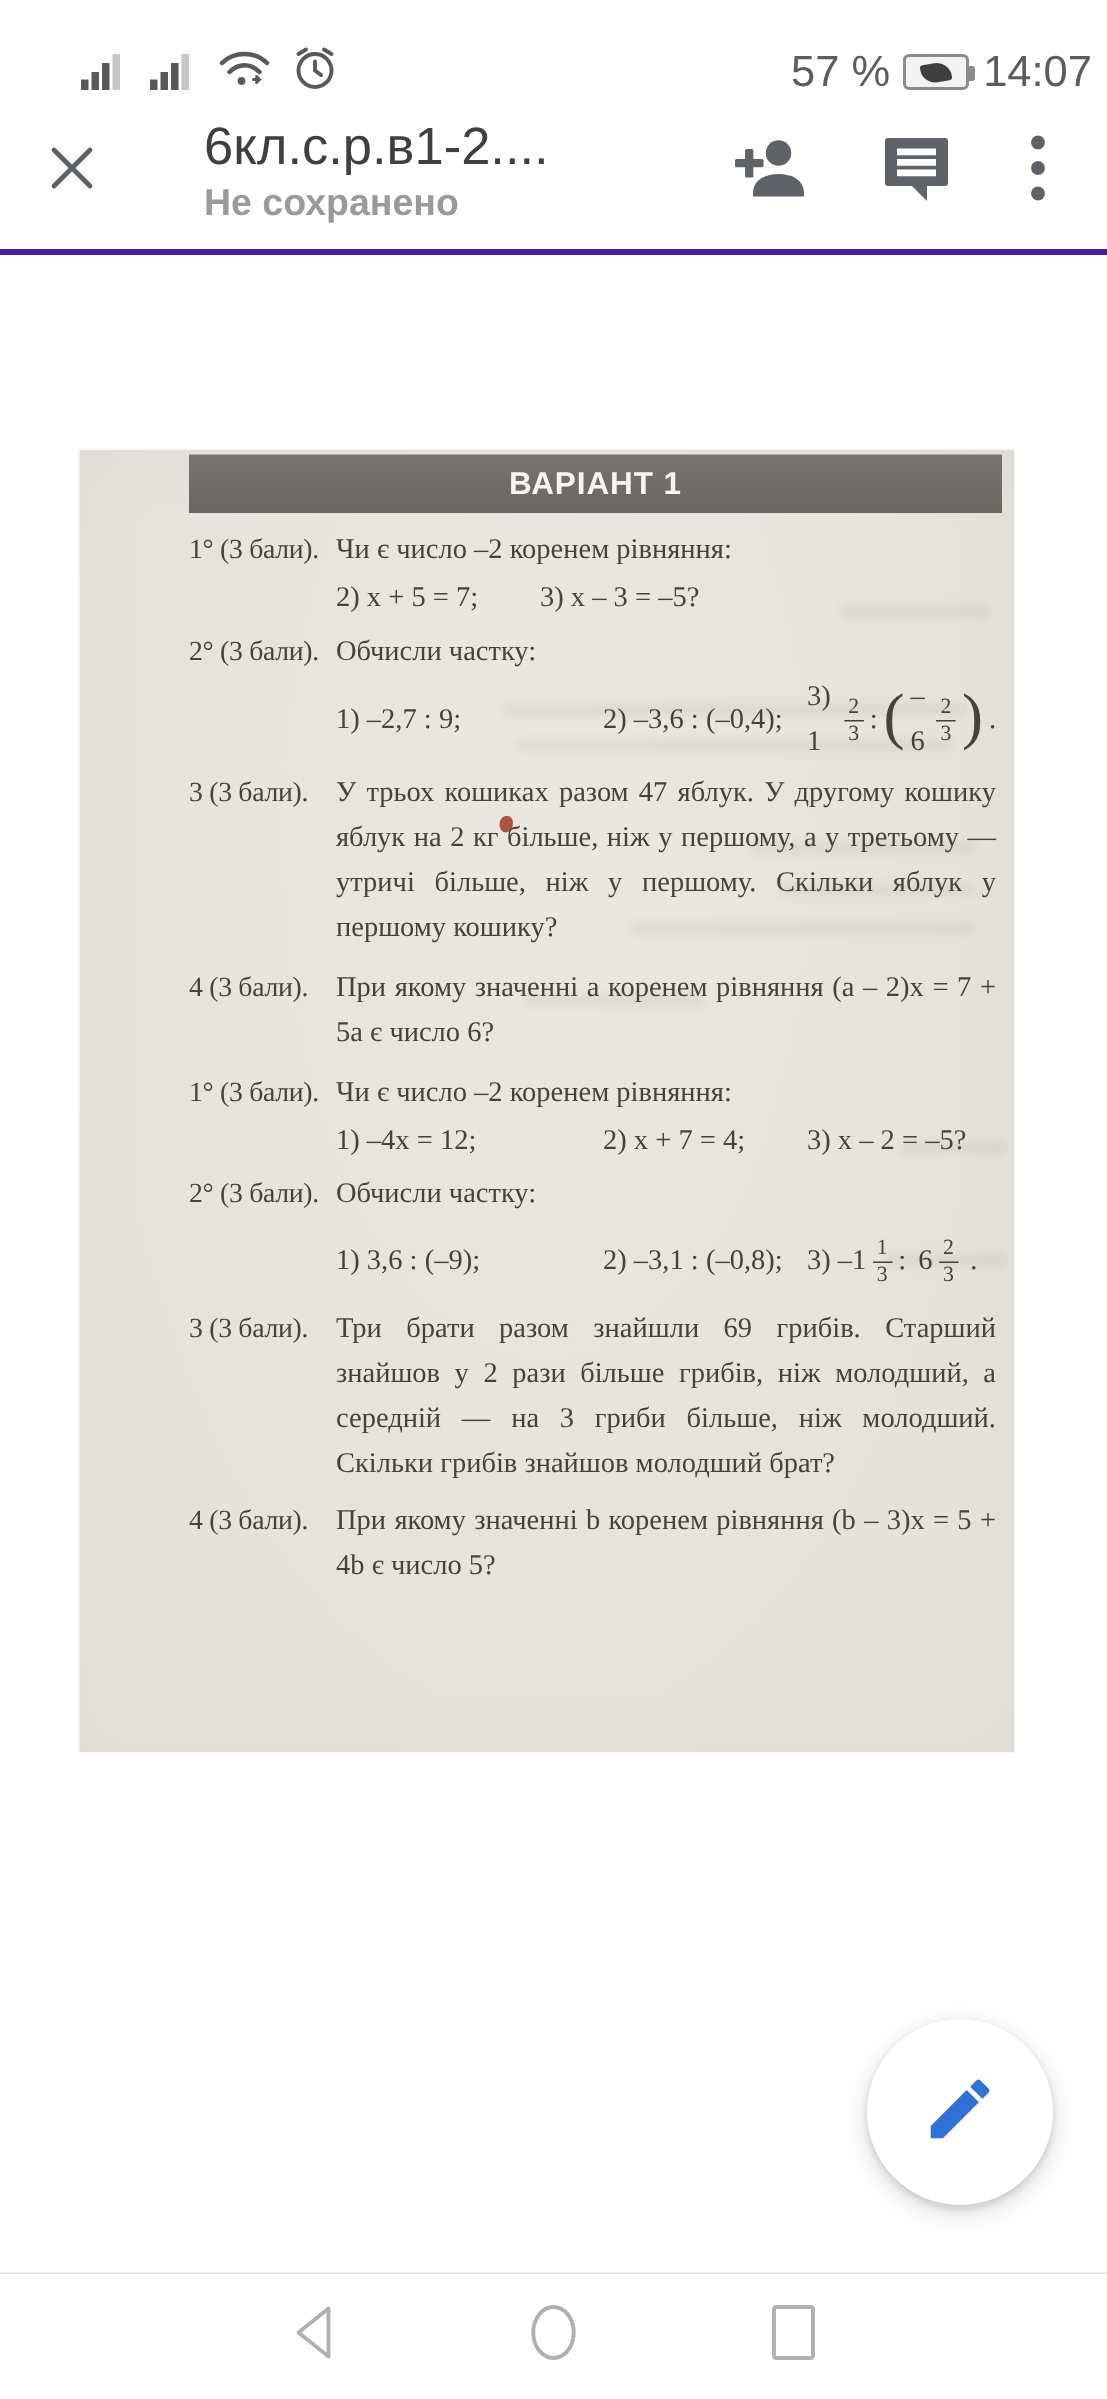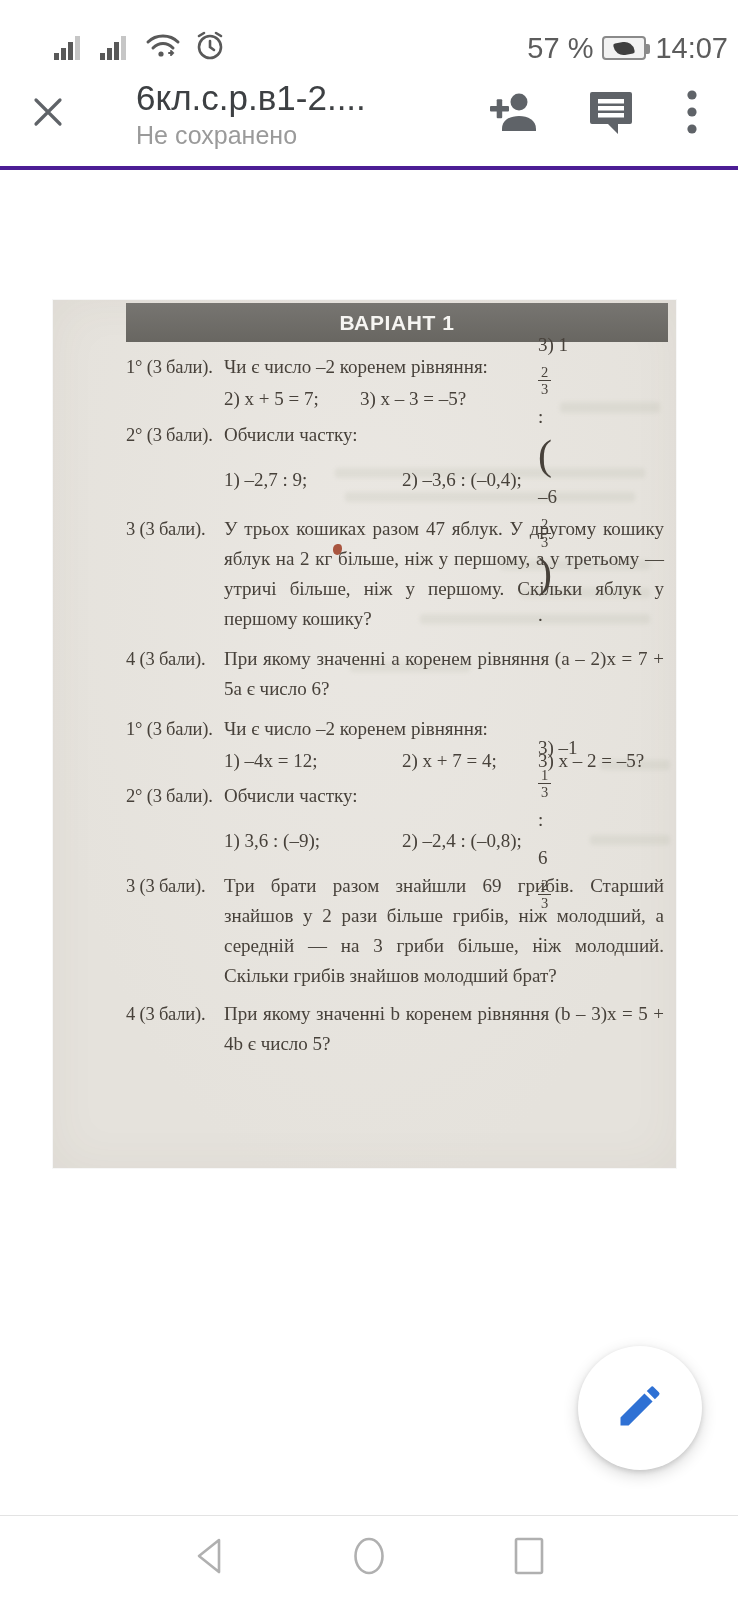--- a/index.html
+++ b/index.html
@@ -27,21 +27,21 @@
     transform:rotate(-10deg); }
 
   
   .app-header {
     position:absolute; top:62px; left:0; width:100%; height:108px; background:#fff;
     border-bottom:4px solid #4c1d95; display:flex; align-items:center; padding:0 26px;
   }
   .close-btn { width:44px; height:44px; display:flex; align-items:center; justify-content:center; cursor:pointer; }
   .title-block { margin-left:66px; display:flex; flex-direction:column; min-width:0; }
   .doc-title { font-size:35px; color:#3d4043; line-height:40px; white-space:nowrap; }
-  .doc-subtitle { font-size:25px; color:#9a9a9a; line-height:30px; margin-top:2px; }
+  .doc-subtitle { font-size:25px; color:#9a9a9a; line-height:30px; margin-top:2px;font-weight:bold; }
   .hdr-actions { margin-left:auto; display:flex; align-items:center; gap:52px; padding-right:14px; }
   .hdr-btn { display:flex; align-items:center; justify-content:center; cursor:pointer; }
 
   
   .scan {
     position:absolute; left:53px; top:300px; width:623px; height:868px;
     background: radial-gradient(ellipse at 50% 30%, #eae7e2, #e5e2dc 75%);
     box-shadow: inset 0 0 50px rgba(90,80,60,.05), 0 0 0 1px rgba(0,0,0,.03);
     font-family:"Liberation Serif", serif; color:#47413a; font-size:19px;
   }
@@ -52,21 +52,21 @@
   }
   .problem { display:flex; padding-left:73px; padding-right:12px; position:relative; }
   .p-num { width:98px; flex:none; white-space:nowrap; font-size:18.5px; line-height:30px; letter-spacing:-.2px; }
   .p-body { flex:1; min-width:0; }
   .p-lead { line-height:30px; }
   .p-par  { line-height:30px; text-align:justify; }
   .items-row { display:flex; margin-top:2px; line-height:30px; }
   .frac-row  { margin-top:4px; height:52px; align-items:center; }
   .it { display:inline-block; }
   .i1 { width:178px; } .i2 { width:136px; } .i3 { flex:1; }
-  .mixed { display:inline-flex; align-items:flex-start; gap:4px;flex-direction:column; }
+  .mixed { display:inline-flex; align-items:center; gap:4px; }
   .frac { display:inline-flex; flex-direction:column; align-items:center;
           font-size:14.5px; line-height:1.15; }
   .frac .fn { border-bottom:1.3px solid #47413a; padding:0 3px; }
   .frac .fd { padding:0 3px; }
   .bigp { font-size:42px; font-weight:400; line-height:42px; transform:translateY(-2px); }
   .mt1{margin-top:10px} .mt2{margin-top:6px} .mt3{margin-top:8px} .mt4{margin-top:10px}
   .mtb{margin-top:4px}  .mt5{margin-top:10px} .mt6{margin-top:5px} .mt7{margin-top:4px} .mt8{margin-top:8px}
 
   .ghost { position:absolute; background:#a8ac9a; opacity:.17; filter:blur(2px); border-radius:3px; }
   .speck { position:absolute; left:280px; top:244px; width:9px; height:11px;
@@ -263,21 +263,21 @@
         </div>
       </div>
     </div>
 
     <div class="problem mt6">
       <div class="p-num">2° (3 бали).</div>
       <div class="p-body">
         <div class="p-lead">Обчисли частку:</div>
         <div class="items-row frac-row">
           <span class="it i1">1) 3,6 : (–9);</span>
-          <span class="it i2">2) –2,4 : (–0,8);</span>
+          <span class="it i2">2) –3,1 : (–0,8);</span>
           <span class="it i3 mixed">
             <span>3) –1</span>
             <span class="frac">
                 <span class="fn">1</span>
                 <span class="fd">3</span>
               </span>
             <span>:</span>
             <span class="bigp"></span>
             <span>6</span>
             <span class="frac">

